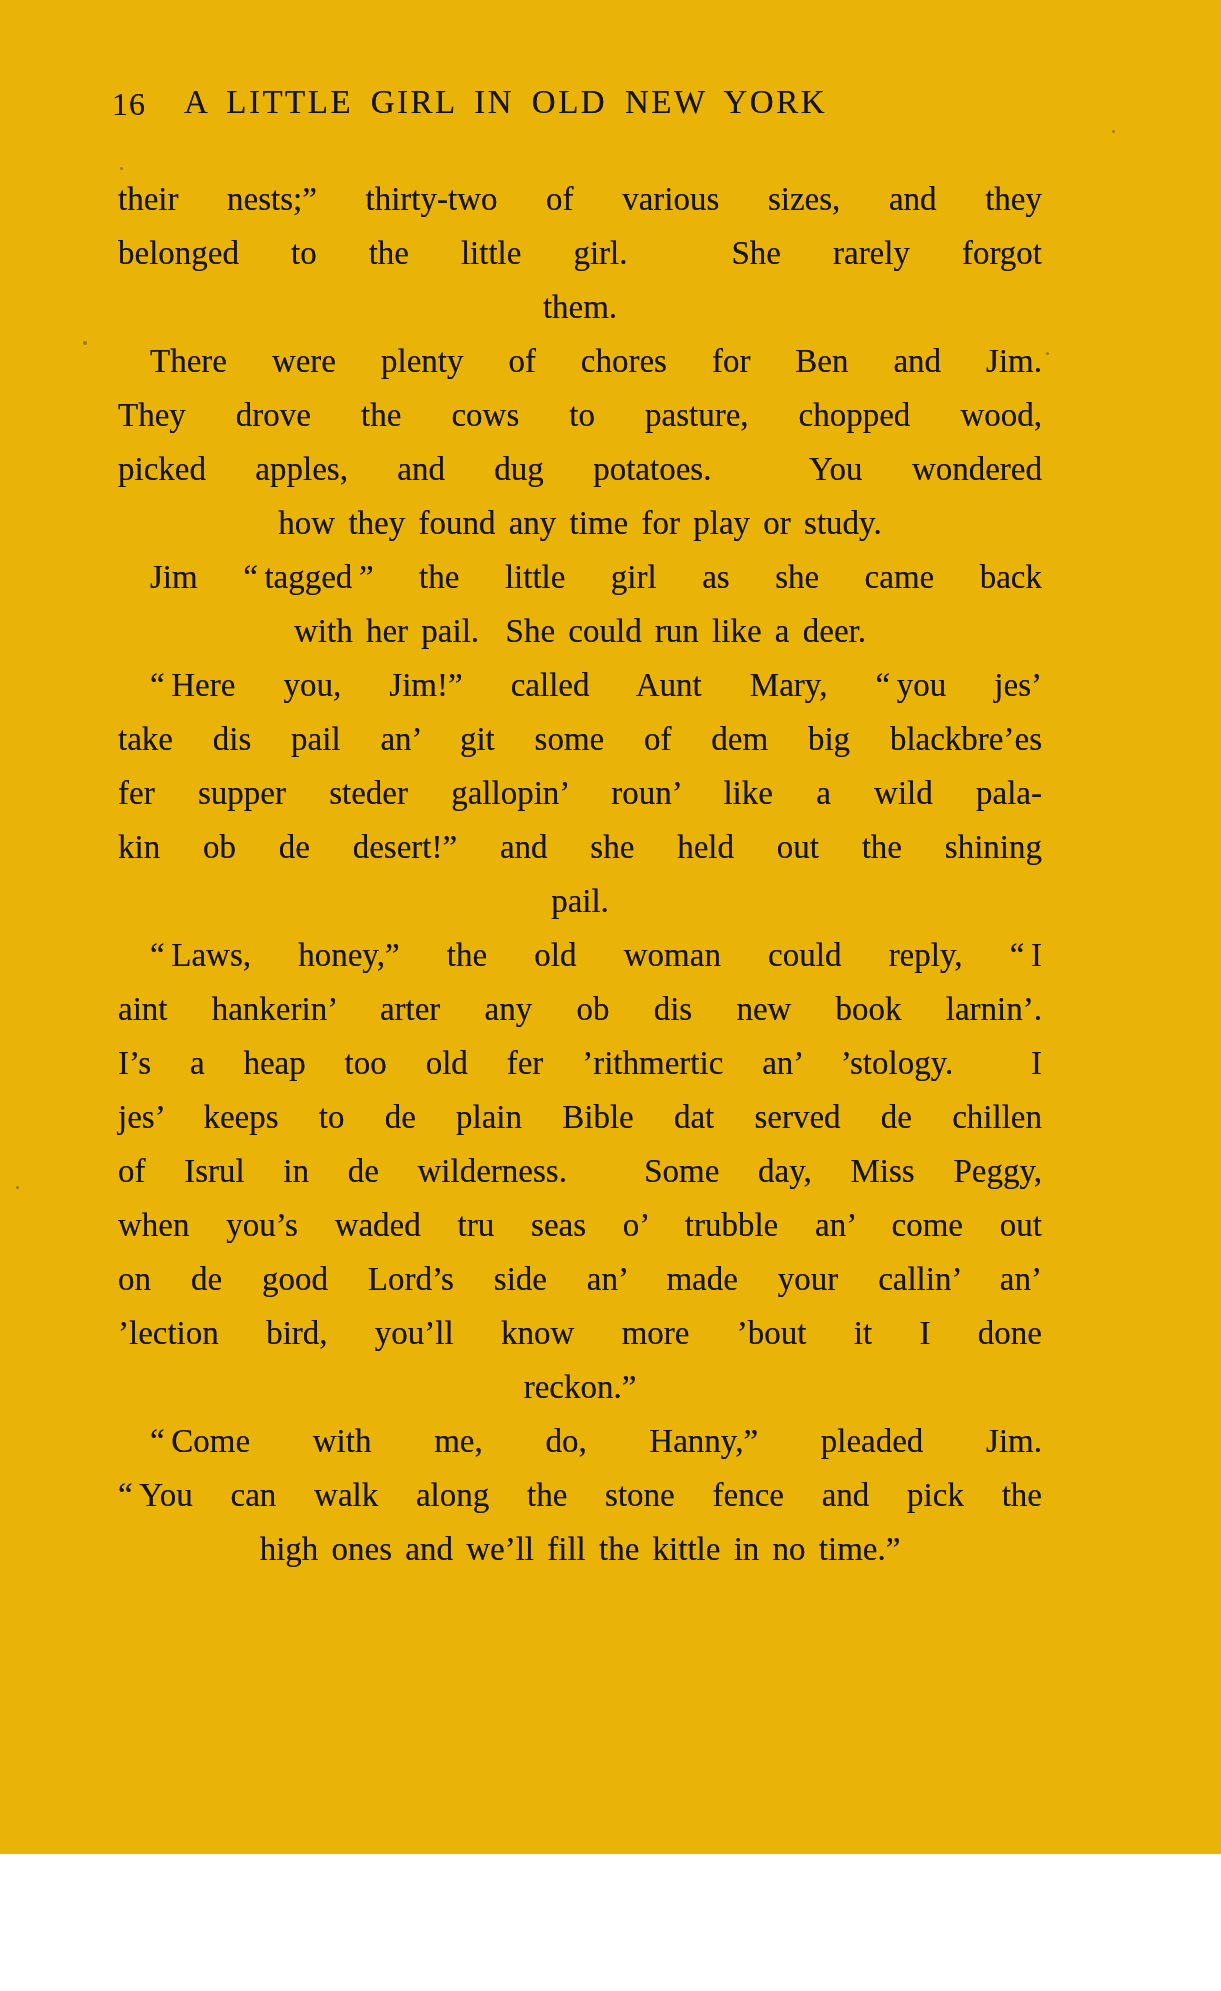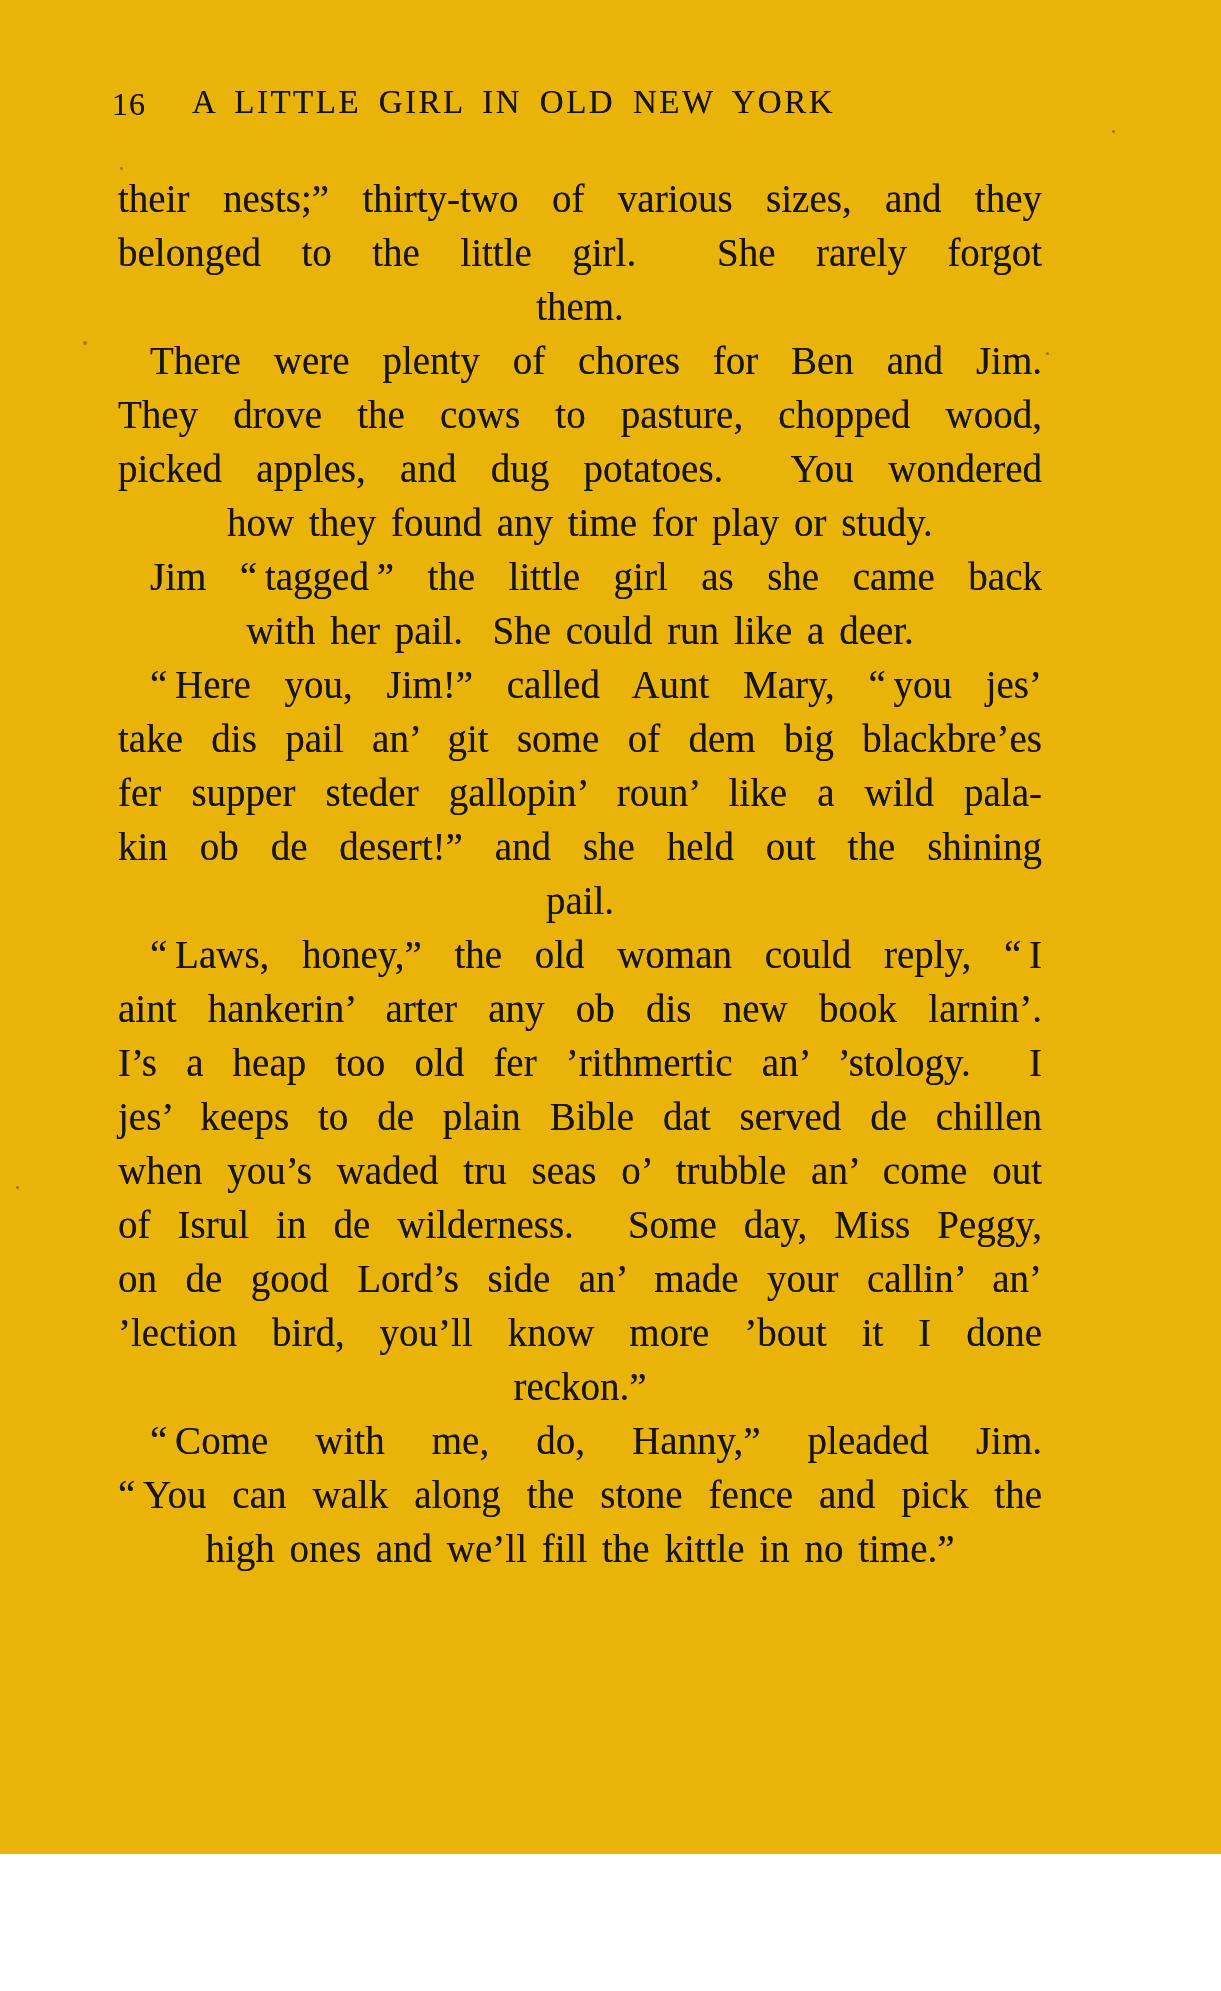--- a/index.html
+++ b/index.html
@@ -20,35 +20,35 @@
   .pagenum {
     position: absolute;
     left: 112px;
     top: 86px;
     font-size: 32px;
     letter-spacing: 1px;
     text-shadow: 0 0 0.6px rgba(10,10,10,0.65);
   }
   .running-title {
     position: absolute;
-    left: 192px;
+    left: 184px;
     top: 84px;
     font-size: 33px;
     letter-spacing: 2.5px;
     word-spacing: 7px;
     white-space: nowrap;
     text-shadow: 0 0 0.6px rgba(10,10,10,0.65);
   }
   
   .text-block {
     position: absolute;
     left: 118px;
     top: 172px;
     width: 924px;
-    font-size: 39px;
+    font-size: 33px;
     line-height: 54px;
     word-spacing: 5px;
     text-shadow: 0 0 0.6px rgba(10,10,10,0.6);
   }
   .para { margin: 0; }
   .line {
     white-space: pre-wrap;
     text-align: center;
   }
   .line.j {
@@ -97,22 +97,22 @@
         <div class="line j">take dis pail an’ git some of dem big blackbre’es</div>
         <div class="line j">fer supper steder gallopin’ roun’ like a wild pala-</div>
         <div class="line j">kin ob de desert!” and she held out the shining</div>
         <div class="line">pail.</div>
       </div>
       <div class="para">
         <div class="line j first">“ Laws, honey,” the old woman could reply, “ I</div>
         <div class="line j">aint hankerin’ arter any ob dis new book larnin’.</div>
         <div class="line j">I’s a heap too old fer ’rithmertic an’ ’stology.  I</div>
         <div class="line j">jes’ keeps to de plain Bible dat served de chillen</div>
+        <div class="line j">of Isrul in de wilderness.  Some day, Miss Peggy,</div>
         <div class="line j">when you’s waded tru seas o’ trubble an’ come out</div>
-        <div class="line j">of Isrul in de wilderness.  Some day, Miss Peggy,</div>
         <div class="line j">on de good Lord’s side an’ made your callin’ an’</div>
         <div class="line j">’lection bird, you’ll know more ’bout it I done</div>
         <div class="line">reckon.”</div>
       </div>
       <div class="para">
         <div class="line j first">“ Come with me, do, Hanny,” pleaded Jim.</div>
         <div class="line j">“ You can walk along the stone fence and pick the</div>
         <div class="line">high ones and we’ll fill the kittle in no time.”</div>
       </div>
     </div>

